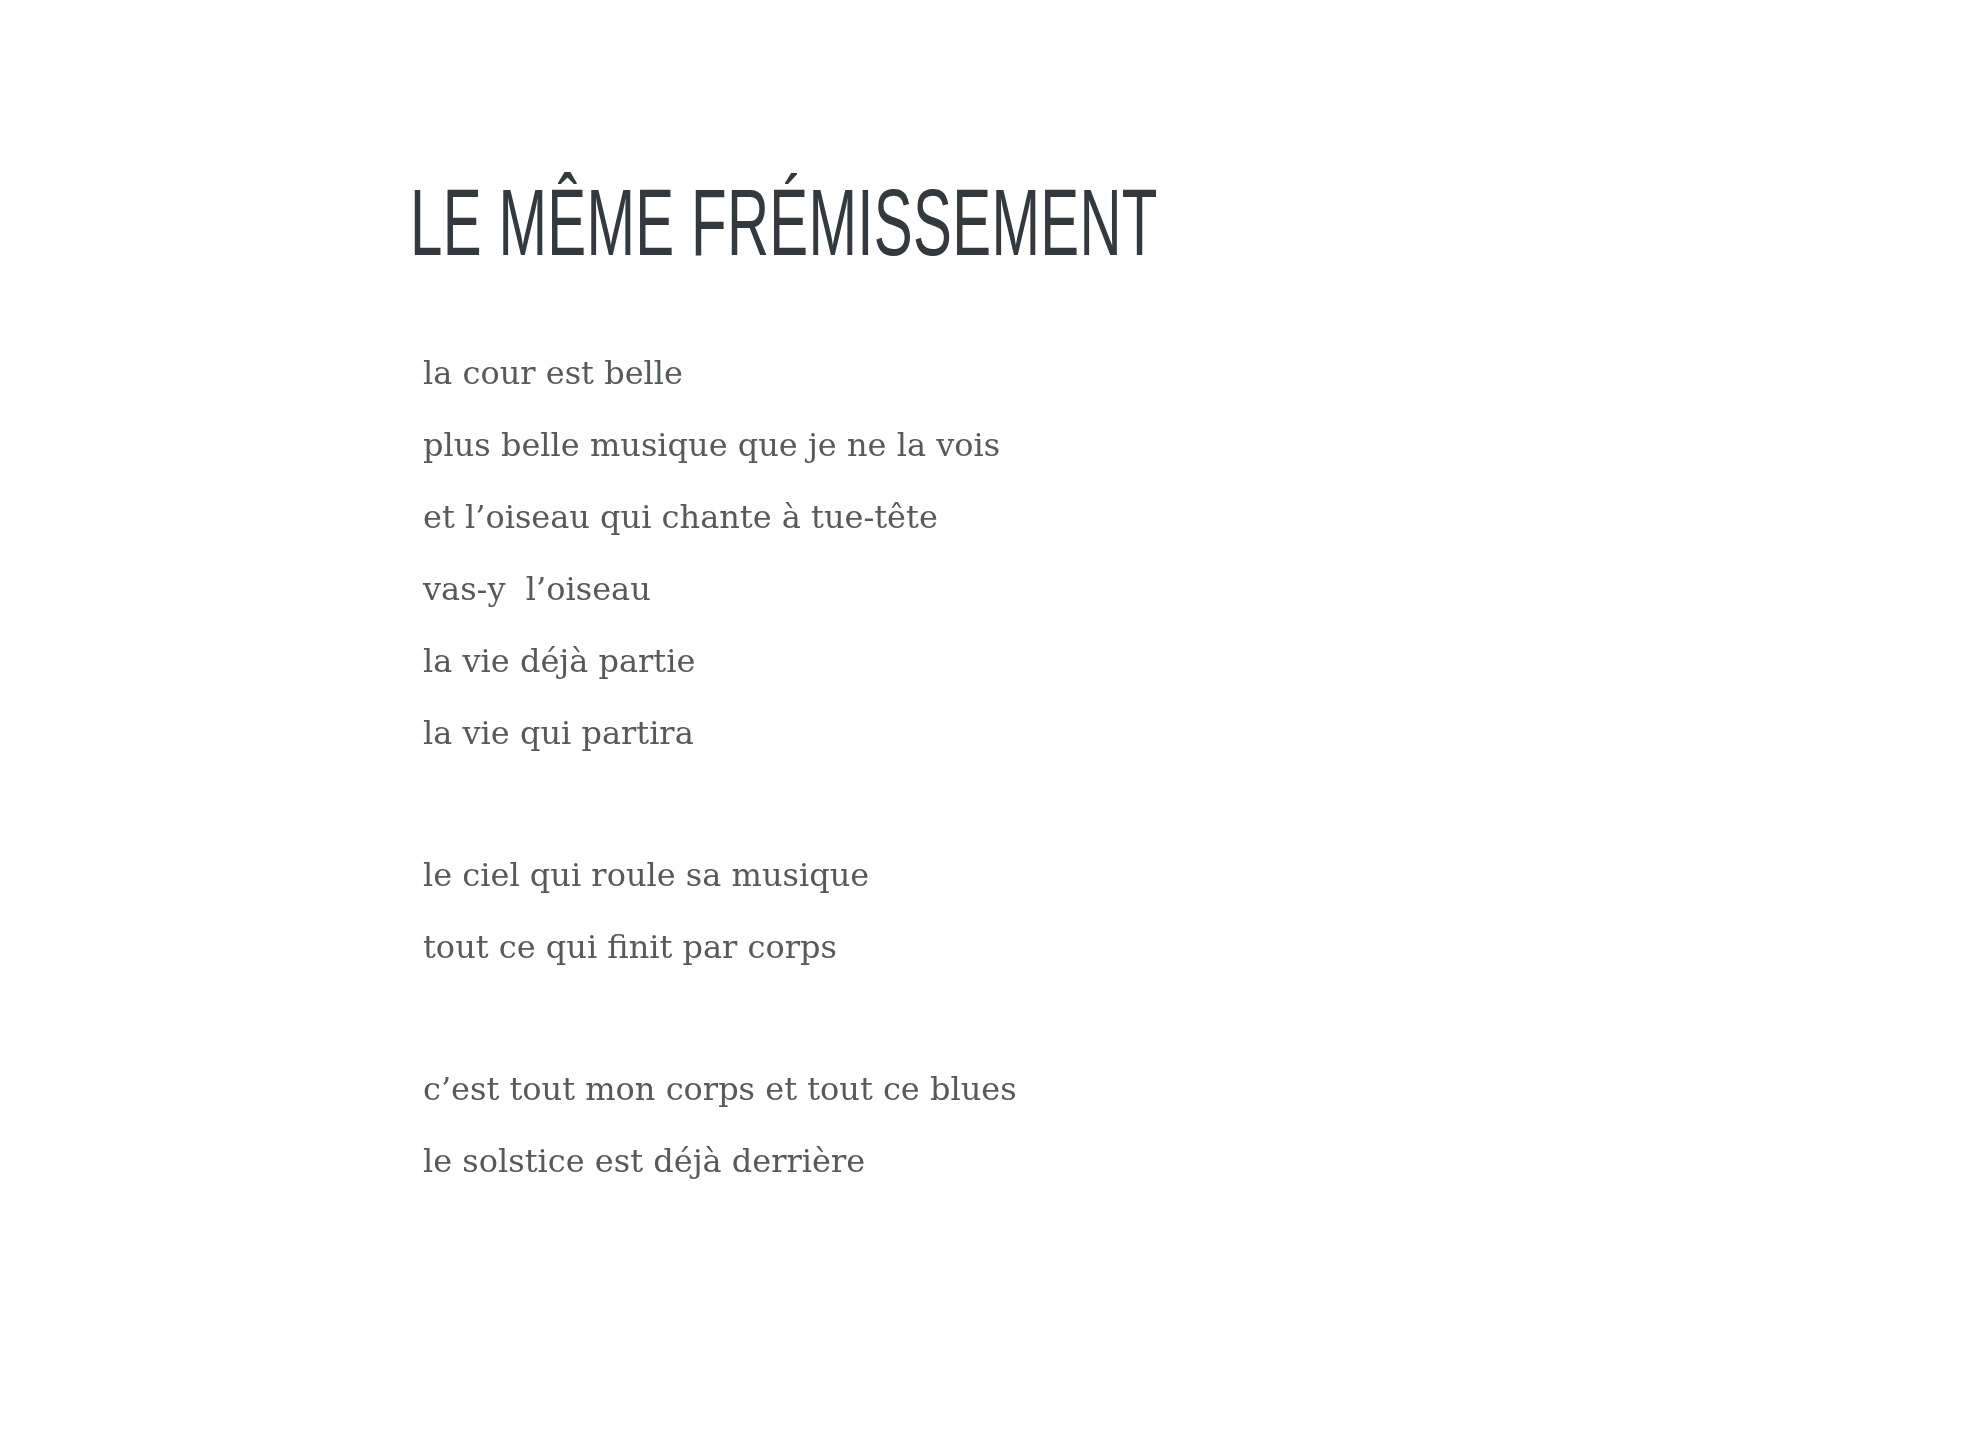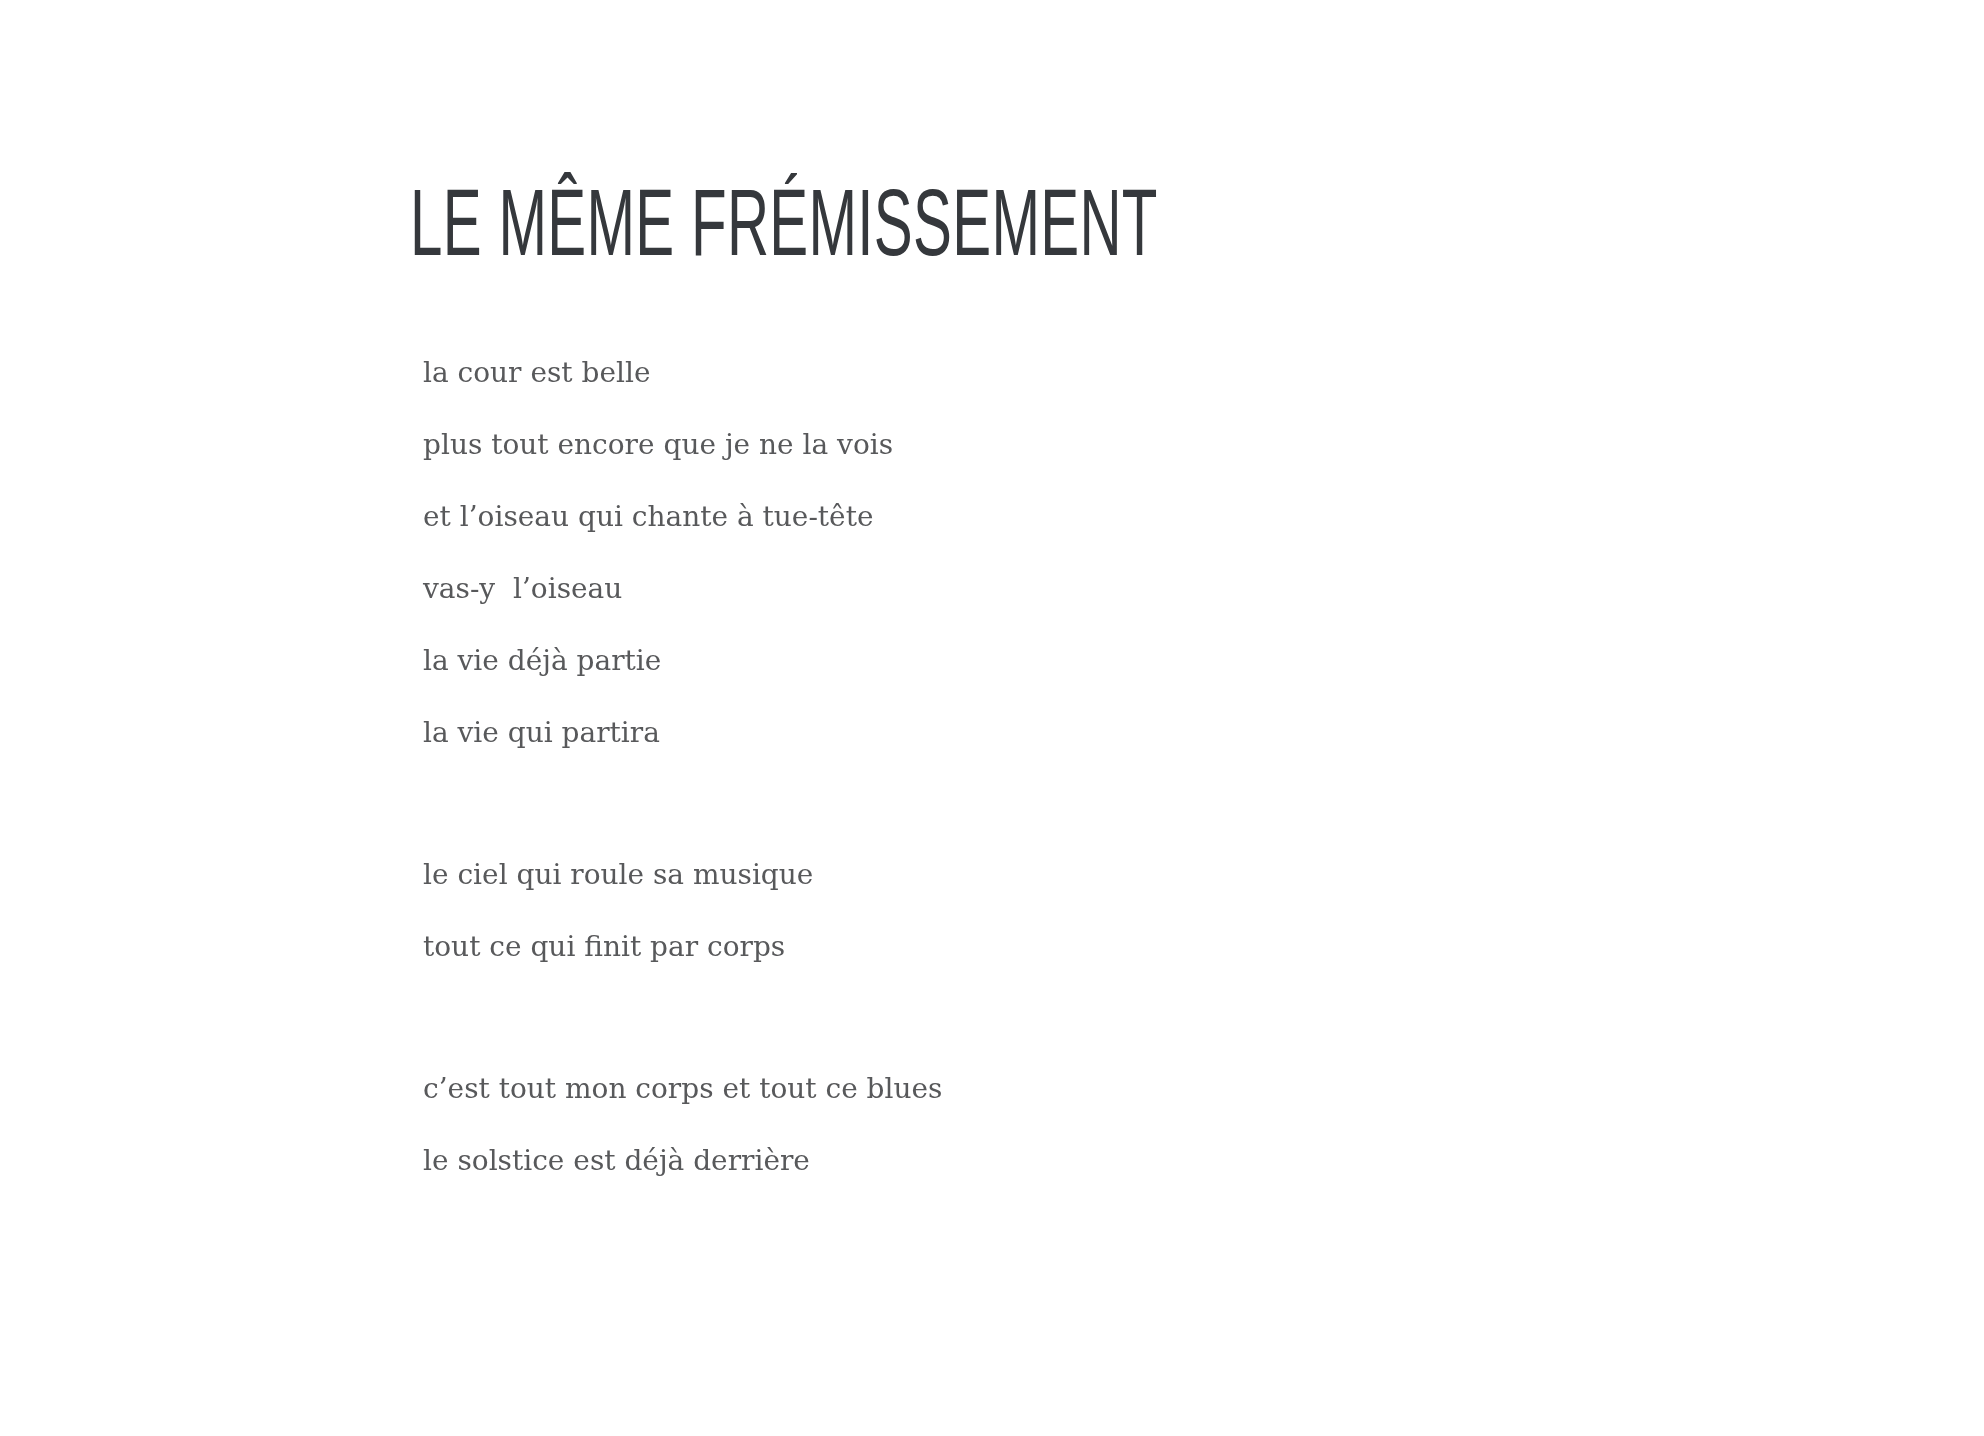--- a/index.html
+++ b/index.html
@@ -26,40 +26,40 @@
     line-height:1;
     letter-spacing:0.5px;
     color:var(--title-color);
     transform:scaleX(0.62);
     transform-origin:left center;
     white-space:nowrap;
     margin-bottom:67px;
   }
   .poem{
     font-family:"DejaVu Serif","Liberation Serif",serif;
-    font-size:28px;
+    font-size:32px;
     color:var(--body-color);
     margin-left:13px;
   }
   .stanza{margin:0 0 70px 0;}
   .stanza .line{
     line-height:72px;
     white-space:pre-wrap;
     font-weight:400;
   }
 </style>
 </head>
 <body>
 
 <div class="page">
   <h1 class="poem-title">LE MÊME FRÉMISSEMENT</h1>
   <div class="poem">
       <div class="stanza">
         <p class="line">la cour est belle</p>
-        <p class="line">plus tout encore que je ne la vois</p>
+        <p class="line">plus belle musique que je ne la vois</p>
         <p class="line">et l’oiseau qui chante à tue-tête</p>
         <p class="line">vas-y  l’oiseau</p>
         <p class="line">la vie déjà partie</p>
         <p class="line">la vie qui partira</p>
       </div>
       <div class="stanza">
         <p class="line">le ciel qui roule sa musique</p>
         <p class="line">tout ce qui finit par corps</p>
       </div>
       <div class="stanza">

